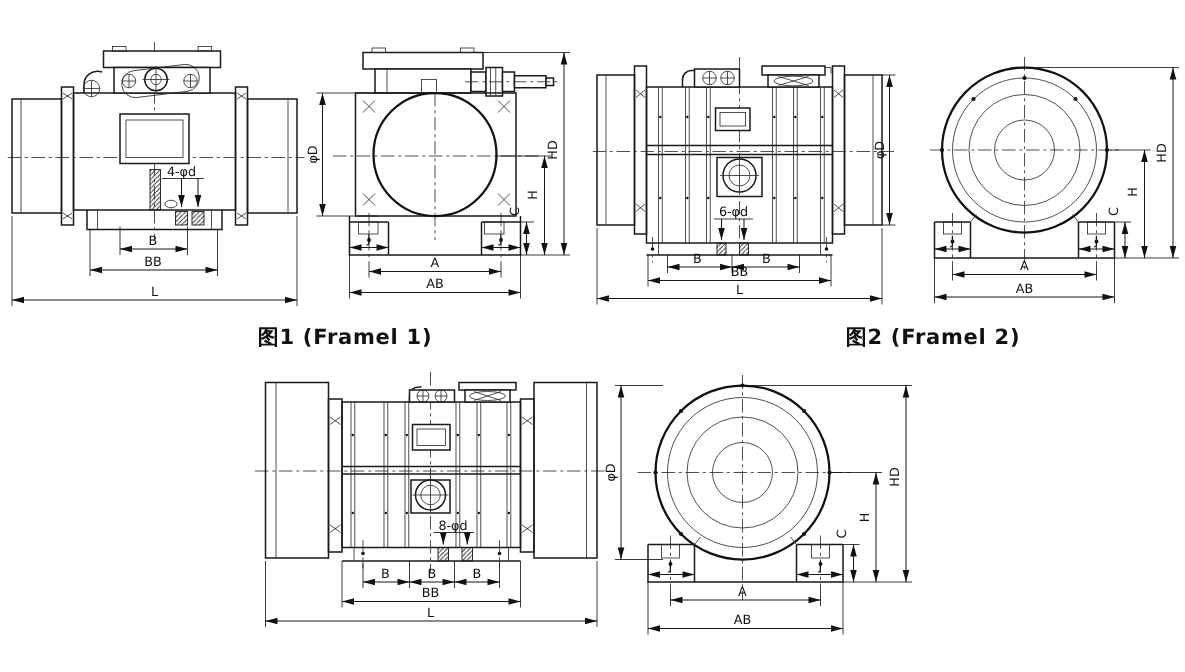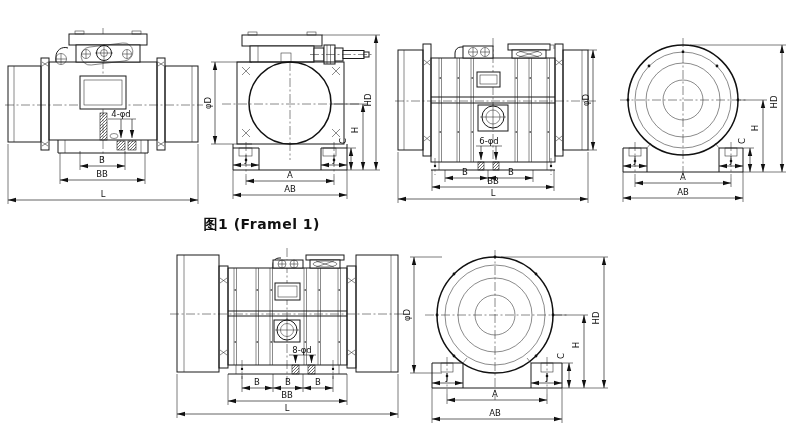--- a/index.html
+++ b/index.html
@@ -1,20 +1,20 @@
 <!DOCTYPE html>
 <html><head>
 <meta charset="utf-8">
 <style>
   html,body{margin:0;padding:0;}
   body{background:#fff;}
   #canvas{position:relative;width:790px;height:448px;background:#ffffff;overflow:hidden;
           font-family:"DejaVu Sans",sans-serif;margin-top:20px;}
   .fig{position:absolute;}
-  .caption{position:absolute;font-size:14px;font-weight:600;color:#111;text-align:right;
+  .caption{position:absolute;font-size:14px;font-weight:600;color:#111;text-align:center;
            font-family:"DejaVu Sans","Liberation Sans",sans-serif;letter-spacing:.5px;}
   
   .ln{fill:none;stroke:#1a1a1a;stroke-width:1;}
   .lnw{fill:#ffffff;stroke:#1a1a1a;stroke-width:1;}
   .bd{fill:none;stroke:#111;stroke-width:1.5;}
   .tn{fill:none;stroke:#2a2a2a;stroke-width:.55;}
   .cl{fill:none;stroke:#2a2a2a;stroke-width:.55;stroke-dasharray:9 2.5 2 2.5;}
   .dim{fill:none;stroke:#111;stroke-width:.65;}
   .ext{fill:none;stroke:#111;stroke-width:.55;}
   .dt{font:8.5px "DejaVu Sans",sans-serif;fill:#111;text-anchor:middle;}
@@ -364,20 +364,21 @@
     </g>
     <g>
       <line class="ext" x1="90" y1="25" x2="186" y2="25"></line>
       <line class="ext" x1="143" y1="152" x2="186" y2="152"></line>
       <line class="dim" x1="182" y1="25" x2="182" y2="152" marker-start="url(#as)" marker-end="url(#ae)"></line>
       <text class="dt" x="177" y="82" transform="rotate(-90 177 82)">HD</text>
     </g>
   </svg>
 
   <div class="caption" style="left:140px;top:196px;width:180px">图1 (Framel 1)</div>
+  <div class="caption" style="left:532px;top:196px;width:180px">图2 (Framel 2)</div>
 
   <svg class="fig" style="left:170px;top:222px" width="235" height="196" viewBox="0 0 235 196">
     <line class="cl" x1="0" y1="72" x2="233" y2="72"></line>
     <line class="cl" x1="117" y1="6" x2="117" y2="140"></line>
     <g>
       <rect class="ln" x="7" y="13" width="42" height="117"></rect>
       <line class="tn" x1="14" y1="13" x2="14" y2="130"></line>
       <rect class="ln" x="49" y="24" width="9" height="102"></rect>
       <path class="tn" d="M50,36 l7,5 m0,-5 l-7,5 M50,108 l7,5 m0,-5 l-7,5"></path>
     </g>

